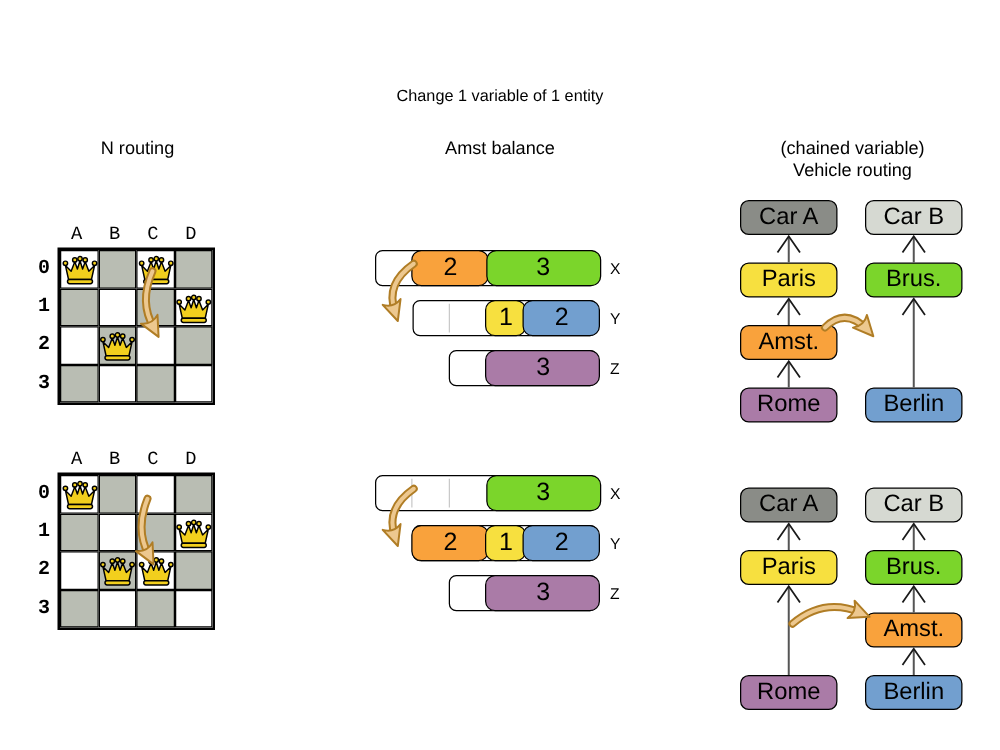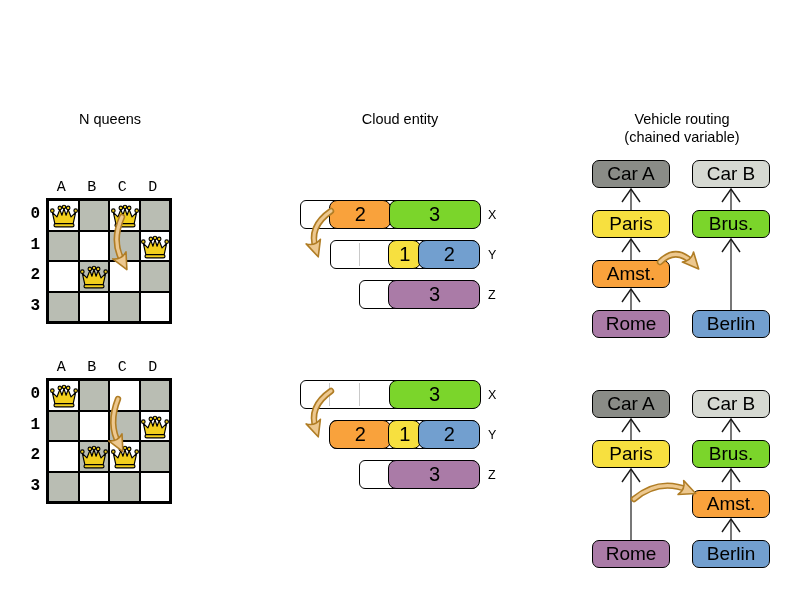--- a/index.html
+++ b/index.html
@@ -26,30 +26,31 @@
   .clabel{position:absolute;width:22px;display:flex;align-items:center;font-size:12.5px;}
   .vbox{position:absolute;width:78px;height:28px;border:1.6px solid #000;border-radius:7px;
         box-sizing:border-box;display:flex;align-items:center;justify-content:center;
         font-size:19px;}
   #overlay{position:absolute;left:0;top:0;z-index:10;pointer-events:none;}
 </style>
 </head>
 <body>
 
 <div id="stage">
+  <div class="abs subtitle">Change 1 variable of 1 entity</div>
 
   <div class="abs colhead" style="left:10px">
-    <div>N queens</div>
+    <div>N routing</div>
   </div>
   <div class="abs colhead" style="left:300px">
-    <div>Cloud entity</div>
+    <div>Amst balance</div>
   </div>
   <div class="abs colhead" style="left:582px">
+    <div>(chained variable)</div>
     <div>Vehicle routing</div>
-    <div>(chained variable)</div>
   </div>
 
   <svg id="overlay" width="800" height="600">
       <line x1="631" y1="310" x2="631" y2="290" stroke="#555555" stroke-width="1.6"></line>
       <polyline points="622,302 631,289 640,302" fill="none" stroke="#1a1a1a" stroke-width="1.4"></polyline>
       <line x1="631" y1="260" x2="631" y2="240" stroke="#555555" stroke-width="1.6"></line>
       <polyline points="622,252 631,239 640,252" fill="none" stroke="#1a1a1a" stroke-width="1.4"></polyline>
       <line x1="631" y1="210" x2="631" y2="190" stroke="#555555" stroke-width="1.6"></line>
       <polyline points="622,202 631,189 640,202" fill="none" stroke="#1a1a1a" stroke-width="1.4"></polyline>
       <line x1="731" y1="310" x2="731" y2="240" stroke="#555555" stroke-width="1.6"></line>

